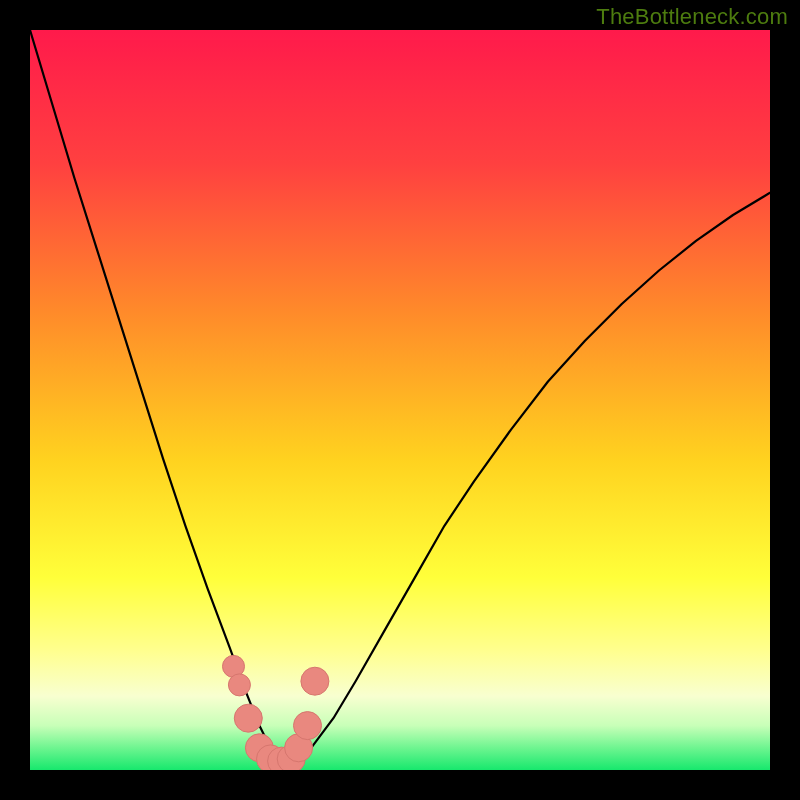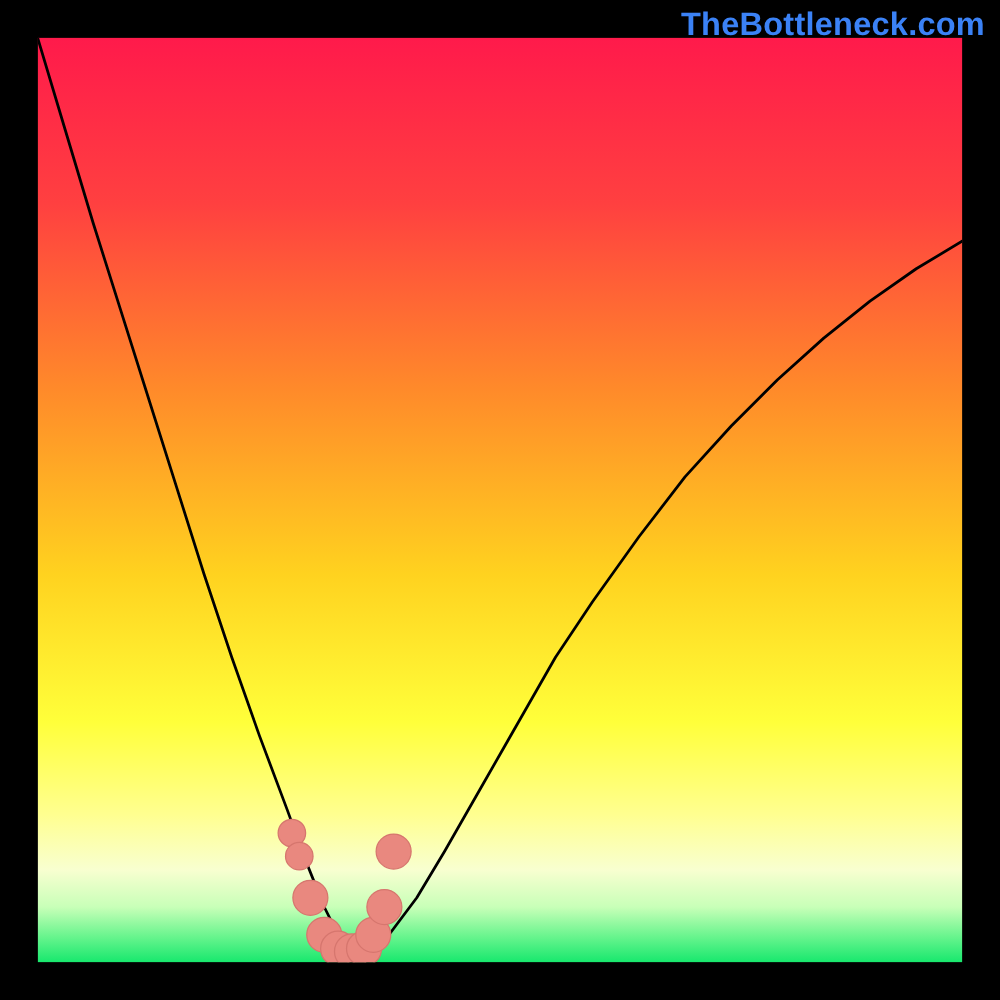--- a/index.html
+++ b/index.html
@@ -38,23 +38,23 @@
     position: absolute;
     left: 0;
     top: 0;
     width: 100%;
     height: 100%;
   }
   .watermark {
     position: absolute;
     top: 4px;
     right: 12px;
-    color: #3b82f6;
-    font-size: 26px;
-    font-weight: 700;
+    color: #4d7c0f;
+    font-size: 22px;
+    font-weight: 400;
     letter-spacing: 0.2px;
   }
 </style>
 </head>
 <body>
 
 <div class="frame">
   <div class="plot-area">
     <svg class="gradient" viewBox="0 0 740 740" preserveAspectRatio="none">
       <defs>

